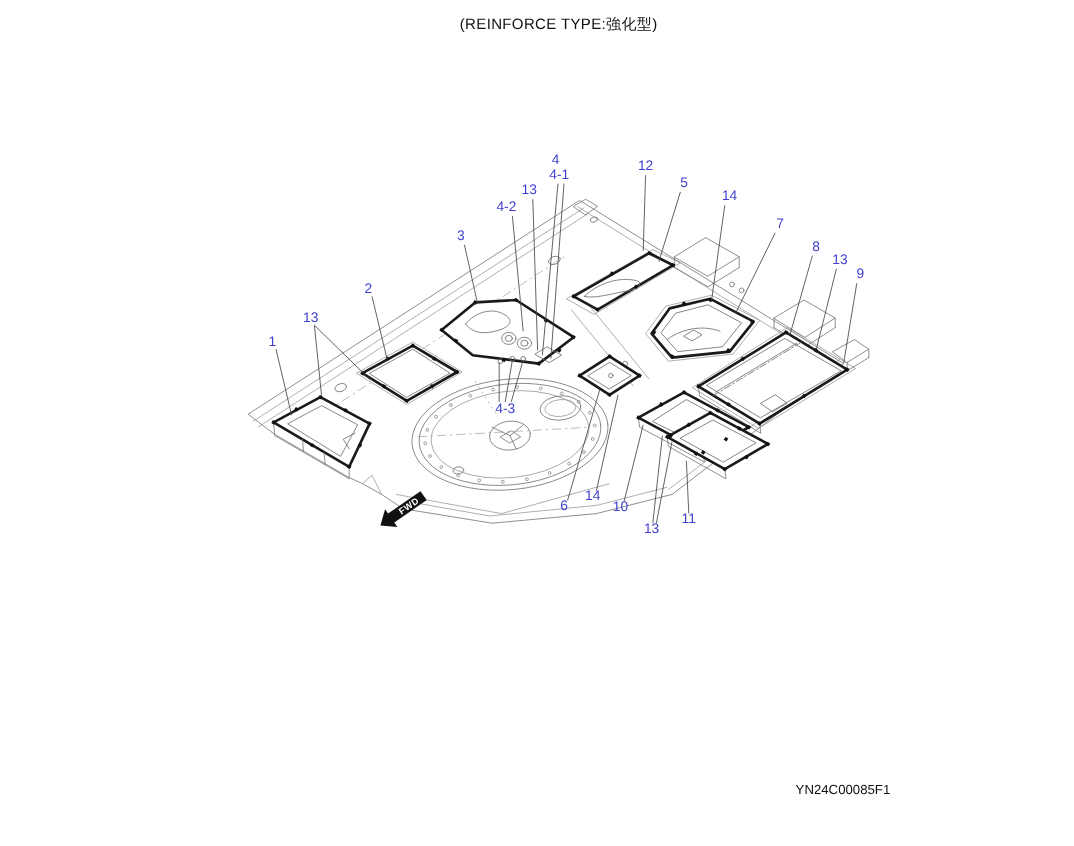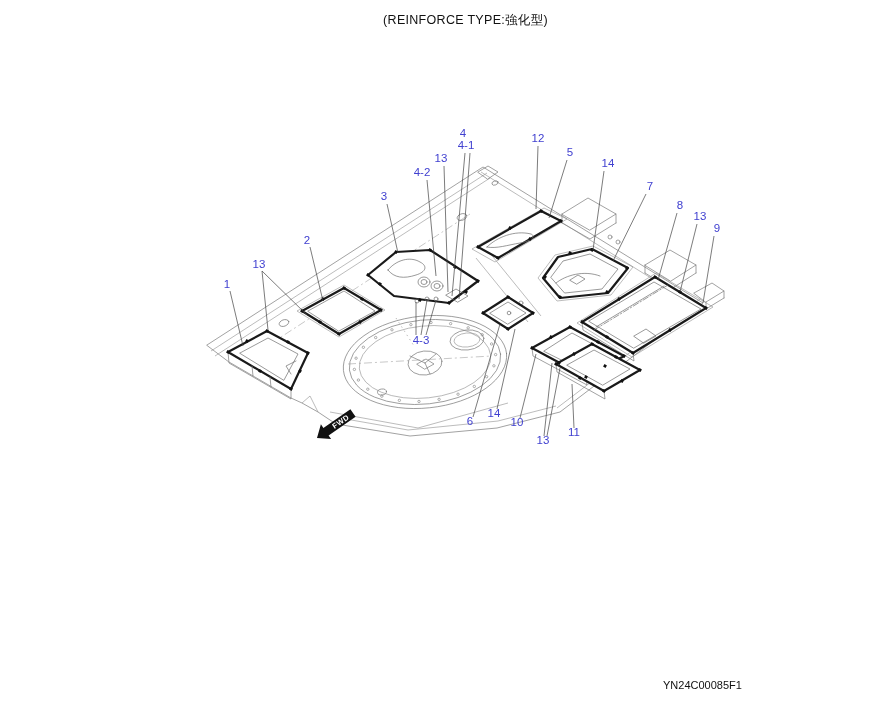--- a/index.html
+++ b/index.html
@@ -1,21 +1,21 @@
 <!DOCTYPE html>
 <html><head>
 <meta charset="utf-8">
 <style>
   html,body{margin:0;padding:0;background:#ffffff;}
   body{width:895px;height:705px;position:relative;overflow:hidden;
        font-family:"Liberation Sans", sans-serif;}
   .title{position:absolute;top:12px;left:0;right:0;text-align:center;
          font-size:12.5px;color:#111;letter-spacing:0.3px;
          transform:translateX(18px);}
-  .doc-code{position:absolute;left:663px;top:679px;font-size:11px;color:#111;text-align:center;}
+  .doc-code{position:absolute;left:663px;top:653px;font-size:11px;color:#111;text-align:center;}
   svg{position:absolute;left:0;top:0;}
   .thin{stroke:#7a7a7a;stroke-width:0.7;fill:none;stroke-linejoin:round;stroke-linecap:round;}
   .thin2{stroke:#8f8f8f;stroke-width:0.6;fill:none;stroke-linejoin:round;}
   .bold{stroke:#1a1a1a;stroke-width:2.2;fill:#ffffff;stroke-linejoin:round;}
   .detail{stroke:#6f6f6f;stroke-width:0.7;fill:none;stroke-linejoin:round;stroke-linecap:round;}
   .dashdot{stroke:#9a9a9a;stroke-width:0.55;fill:none;stroke-dasharray:8 3 2 3;}
   .leader{stroke:#444;stroke-width:0.7;fill:none;}
   .callout-text{font-size:11.5px;font-family:"Liberation Sans",sans-serif;}
 </style>
 </head>

